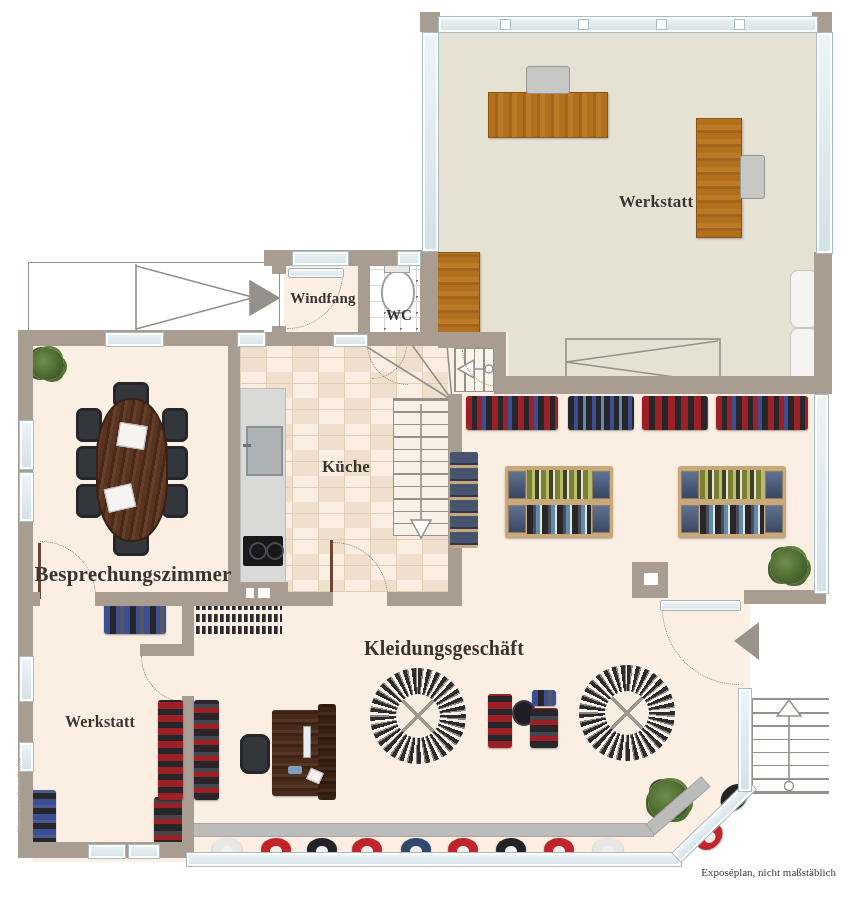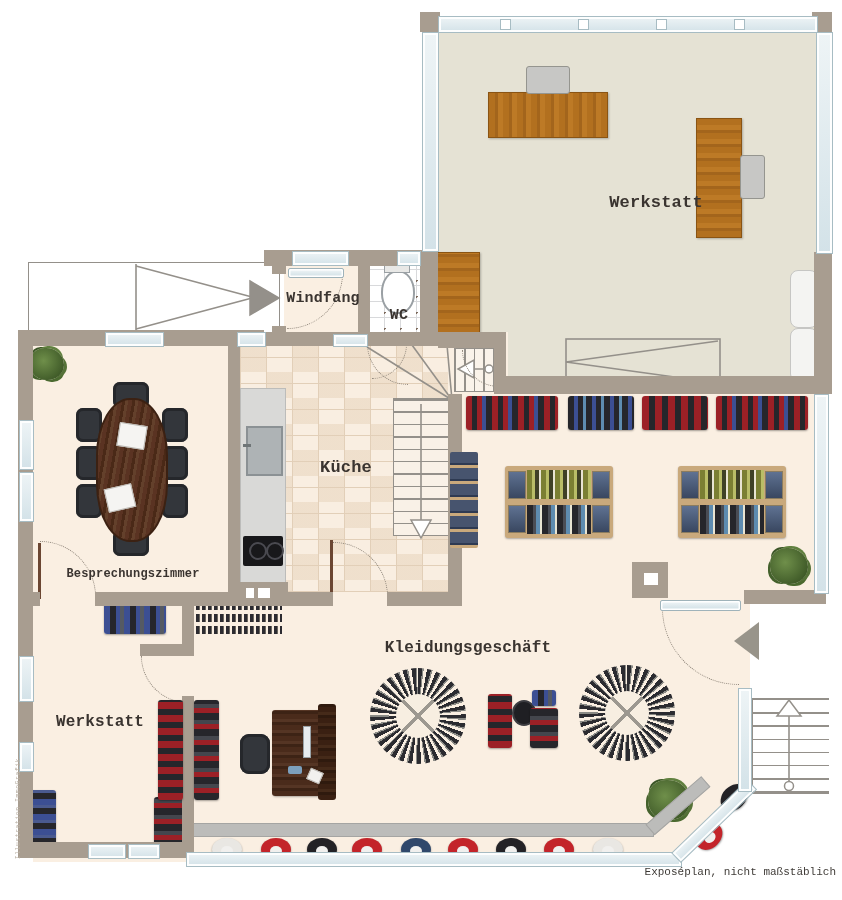--- a/index.html
+++ b/index.html
@@ -6,21 +6,21 @@
     --wall:#a89d90; --floor-cream:#faefe2; --floor-werkstatt:#e5e2d4;
     --tile:#f6e7d5; --tile-line:#e2cfb8; --glass:#dce9ee; --glass-border:#a7bcc3;
     --ink:#3a3430; --line:#94908a; --wood:#b06f1e; --wood-dark:#8a5413;
     --table-wood:#532f1d; --desk-wood:#47291a; --chair-dark:#35383d; --chair-gray:#c7c7c5;
     --c-red:#9c2026; --c-black:#26262b; --c-navy:#3c4f93; --c-olive:#7b7f33;
     --c-sky:#5e8cb0; --c-tan:#c9a97c; --plant:#4c6a2e;
     --hat-white:#e9e7e3; --hat-red:#c3242a; --hat-black:#232226; --hat-blue:#30486b;
   }
   html,body{margin:0;padding:0;background:#fff}
   #plan{position:relative;width:842px;height:900px;background:#fff;overflow:hidden;
-        font-family:Liberation Mono, monospace}
+        font-family:Liberation Serif, serif}
   .abs{position:absolute}
   .floor{position:absolute;z-index:1}
   .wall{position:absolute;background:var(--wall);z-index:5}
   .win{position:absolute;background:linear-gradient(180deg,#eef4f6,#d3e2e8);
        border:1px solid var(--glass-border);box-shadow:inset 0 0 0 2px #fdfefe;z-index:6}
   .mull{position:absolute;width:9px;height:9px;background:#fff;border:1px solid var(--glass-border);z-index:7}
   .label{position:absolute;z-index:8;color:var(--ink);font-weight:600;white-space:nowrap;
          transform:translate(-50%,-50%);letter-spacing:.2px}
   .furn{position:absolute;z-index:3}
   .arc{position:absolute;z-index:4;border:1.6px dotted #8e857a}
@@ -288,22 +288,22 @@
   <div class="rack rv-br" style="left:194px;top:700px;width:25px;height:100px;z-index:6"></div>
   <div class="rack rv-br" style="left:154px;top:797px;width:34px;height:50px"></div>
   <div class="rack rv-nb" style="left:26px;top:790px;width:30px;height:60px"></div>
 
   <div class="arrow-left" style="left:734px;top:622px"></div>
 
   <div class="label" style="left:656px;top:202px;font-size:17px">Werkstatt</div>
   <div class="label" style="left:323px;top:298px;font-size:15px">Windfang</div>
   <div class="label" style="left:399px;top:315px;font-size:15px">WC</div>
   <div class="label" style="left:346px;top:467px;font-size:17px">Küche</div>
-  <div class="label" style="left:133px;top:574px;font-size:12px">Besprechungszimmer</div>
-  <div class="label" style="left:468px;top:648px;font-size:16px">Kleidungsgeschäft</div>
+  <div class="label" style="left:133px;top:574px;font-size:21px">Besprechungszimmer</div>
+  <div class="label" style="left:444px;top:648px;font-size:20px">Kleidungsgeschäft</div>
   <div class="label" style="left:100px;top:722px;font-size:16px">Werkstatt</div>
 
   <div class="footer">Exposéplan, nicht maßstäblich</div>
   <div class="watermark">Illustration ImmoGrafik</div>
 <div class="hat" style="left: 212px; top: 838px; background: rgb(233, 231, 227);"></div>
     <div class="hat" style="left: 261px; top: 838px; background: rgb(195, 36, 42);"></div>
     <div class="hat" style="left: 307px; top: 838px; background: rgb(35, 34, 38);"></div>
     <div class="hat" style="left: 352px; top: 838px; background: rgb(195, 36, 42);"></div>
     <div class="hat" style="left: 401px; top: 838px; background: rgb(48, 72, 107);"></div>
     <div class="hat" style="left: 448px; top: 838px; background: rgb(195, 36, 42);"></div>

